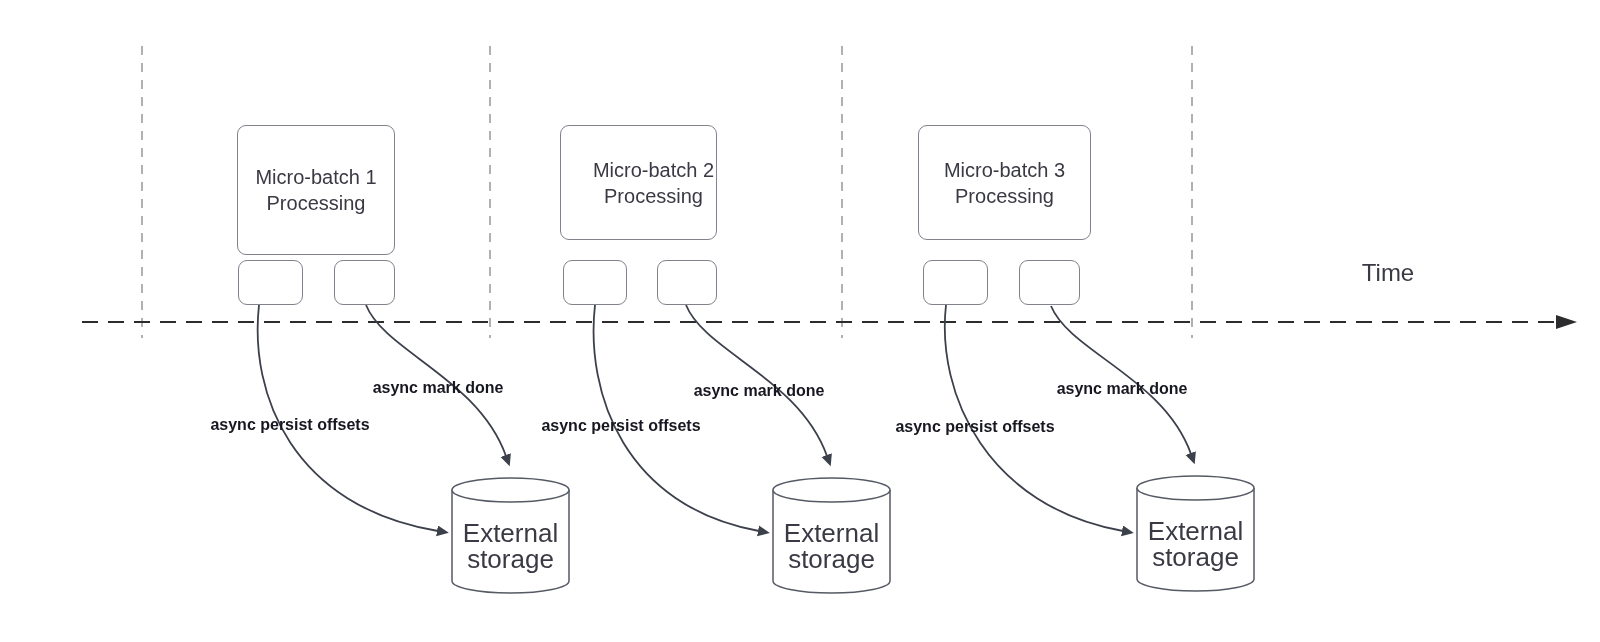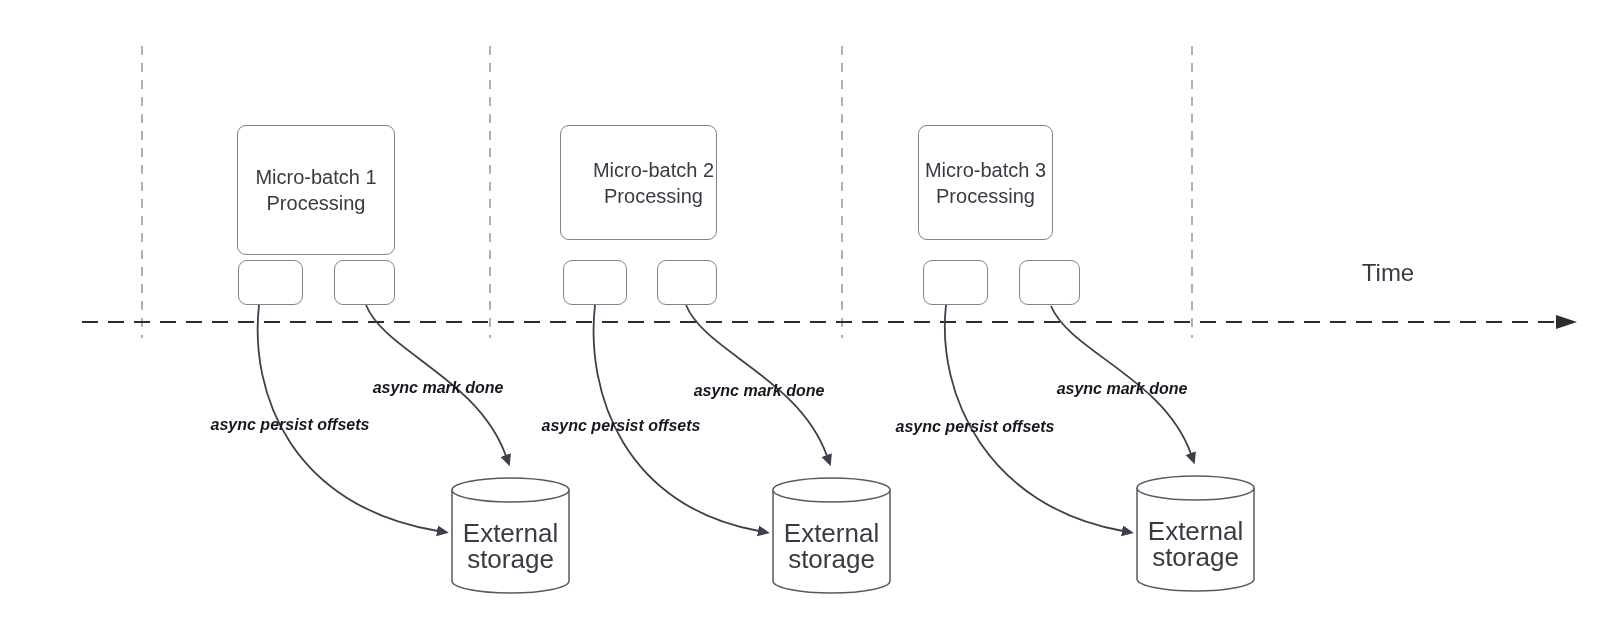--- a/index.html
+++ b/index.html
@@ -66,21 +66,20 @@
     color: #3a3a44;
     white-space: pre-line;
   }
   .flow-label {
     position: absolute;
     transform: translate(-50%, -50%);
     font-size: 16px;
     font-weight: bold;
     color: #171721;
     white-space: nowrap;
-    font-style: italic;
   }
   .time-label {
     position: absolute;
     transform: translate(-50%, -50%);
     font-size: 24px;
     color: #3a3a44;
     white-space: nowrap;
   }
 </style>
 </head>
@@ -138,21 +137,21 @@
   <div class="flow-label" style="left:759px; top:391px;">async mark done</div>
   <div class="cylinder" style="left:772px; top:477px; width:119px; height:117px;">
     <svg width="119" height="117" viewBox="0 0 119 117">
       <path d="M1 13 v91 a58.5 12 0 0 0 117 0 v-91" fill="#ffffff" stroke="#565a64" stroke-width="1.5"></path>
       <ellipse cx="59.5" cy="13" rx="58.5" ry="12" fill="#ffffff" stroke="#565a64" stroke-width="1.5"></ellipse>
     </svg>
     <div class="cyl-text">External
 storage</div>
   </div>
 
-  <div class="node" style="left:918px; top:125px; width:135px; height:115px;">Micro-batch 3
+  <div class="node" style="left:918px; top:125px; width:173px; height:115px;">Micro-batch 3
 Processing</div>
   <div class="mini" style="left:923px; top:260px; width:65px; height:45px;"></div>
   <div class="mini" style="left:1019px; top:260px; width:61px; height:45px;"></div>
   <div class="flow-label" style="left:975px; top:427px;">async persist offsets</div>
   <div class="flow-label" style="left:1122px; top:389px;">async mark done</div>
   <div class="cylinder" style="left:1136px; top:475px; width:119px; height:117px;">
     <svg width="119" height="117" viewBox="0 0 119 117">
       <path d="M1 13 v91 a58.5 12 0 0 0 117 0 v-91" fill="#ffffff" stroke="#565a64" stroke-width="1.5"></path>
       <ellipse cx="59.5" cy="13" rx="58.5" ry="12" fill="#ffffff" stroke="#565a64" stroke-width="1.5"></ellipse>
     </svg>

